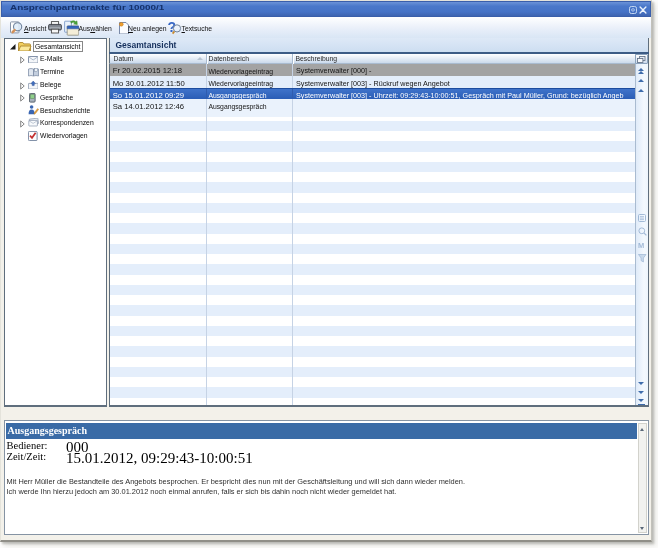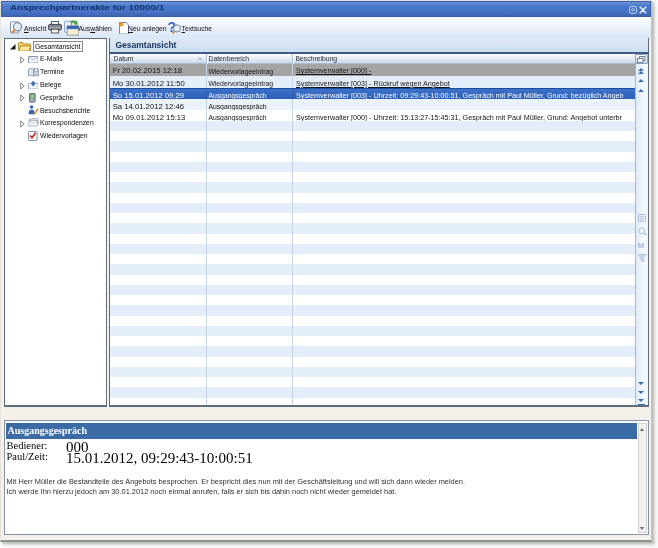--- a/index.html
+++ b/index.html
@@ -33,21 +33,21 @@
 
 .gptitle { position:absolute; left:109px; top:38px; width:539.5px; height:13.5px; background:linear-gradient(#dee9f7,#cddef1); border-left:1px solid #5f6e7d; border-right:1px solid #5f6e7d; }
 .gptitletext { position:absolute; left:115.5px; top:40px; font-size:8.5px; font-weight:bold; color:#16305d; }
 .gpline { position:absolute; left:109px; top:51.5px; width:539.5px; height:2px; background:#3d5c85; }
 .ghead { position:absolute; left:109px; top:53.5px; width:526.5px; height:10px; background:linear-gradient(#ffffff,#cbdaec); border-left:1px solid #5f6e7d; border-bottom:1px solid #a9bbd0; }
 .ghlbl { position:absolute; top:55px; font-size:6.8px; color:#2a2a2a; white-space:nowrap; }
 .gbody { position:absolute; left:109px; top:63.5px; width:526.5px; height:341.5px; background:#fff; border-left:1px solid #5f6e7d; overflow:hidden; }
 .grow { position:absolute; left:0; width:524.5px; height:11.5px; line-height:11.5px; color:#141414; white-space:nowrap; overflow:hidden; }
 .gc1 { position:absolute; left:2.7px; top:1.6px; font-size:7.7px; }
 .gc2 { position:absolute; left:98.4px; top:2px; font-size:6.8px; }
-.gc3 { position:absolute; left:186px; top:1.9px; font-size:7.2px; width:337.5px; overflow:hidden; white-space:nowrap;text-decoration:underline; }
+.gc3 { position:absolute; left:186px; top:1.9px; font-size:7.2px; width:337.5px; overflow:hidden; white-space:nowrap; }
 .vline { position:absolute; top:0; width:1px; height:341.5px; background:#c6d3e5; }
 .stripes { position:absolute; left:0; top:57.5px; width:524.5px; height:284px;
   background:repeating-linear-gradient(#e4eefb 0px, #e4eefb 10.2px, #ffffff 10.2px, #ffffff 20.5px); }
 .scrollstrip { position:absolute; left:634.5px; top:53.5px; width:14px; height:351.5px; background:linear-gradient(to right,#dde9f8,#f4f9fe 70%,#eef5fc); border-right:1px solid #5f6e7d; }
 .stripline { position:absolute; left:634.5px; top:53.5px; width:1px; height:351.5px; background:#a9bbd0; }
 .colbtn { position:absolute; left:634.5px; top:53.8px; width:13px; height:10.6px; background:linear-gradient(#ffffff,#ccdaec); border:1px solid #8ba3bd; border-radius:1px; }
 .sarrow-up { position:absolute; width:0; height:0; border-left:3.2px solid transparent; border-right:3.2px solid transparent; border-bottom:3.6px solid #3e6cab; }
 .sarrow-dn { position:absolute; width:0; height:0; border-left:3.2px solid transparent; border-right:3.2px solid transparent; border-top:3.6px solid #3e6cab; }
 .sbar { position:absolute; width:7px; height:1.4px; background:#3e6cab; }
 
@@ -202,25 +202,20 @@
       <span class="gc1" style="top:0.8px">So 15.01.2012 09:29</span>
       <span class="gc2" style="top:1.2px">Ausgangsgespräch</span>
       <span class="gc3" style="top:1.1px">Systemverwalter [003] - Uhrzeit: 09:29:43-10:00:51, Gespräch mit Paul Müller, Grund: bezüglich Angeb</span>
       <span style="position:absolute;left:95.5px;top:0;width:1px;height:11.5px;background:#2f5cae"></span>
       <span style="position:absolute;left:181.5px;top:0;width:1px;height:11.5px;background:#2f5cae"></span>
     </div>
   <div class="grow" style="top:35.5px;height:18px;background:#eaf2fc">
       <span class="gc1">Sa 14.01.2012 12:46</span>
       <span class="gc2">Ausgangsgespräch</span>
     </div>
-  <div class="grow" style="top:46.5px;height:11px;background:#fff">
-      <span class="gc1">Mo 09.01.2012 15:13</span>
-      <span class="gc2">Ausgangsgespräch</span>
-      <span class="gc3">Systemverwalter [000] - Uhrzeit: 15:13:27-15:45:31, Gespräch mit Paul Müller, Grund: Angebot unterbr</span>
-    </div>
   <div class="stripes"></div>
   <div class="vline" style="left:95.5px"></div>
   <div class="vline" style="left:181.5px"></div>
 </div>
 <div class="scrollstrip"></div>
 <div class="stripline"></div>
 <div class="abs" style="left:109px;top:405px;width:539.5px;height:2px;background:#5f6e7d"></div>
 <div class="colbtn"></div>
 <svg class="abs" style="left:637px;top:55.8px" width="8.5" height="7" viewBox="0 0 8.5 7">
   <rect x="2.6" y="0.5" width="5.4" height="4" fill="#e8eef6" stroke="#5a6a80" stroke-width="0.8"></rect>
@@ -258,16 +253,16 @@
 
 
 <div class="bpanel"></div>
 <div class="bbar"></div>
 <div class="bbartext">Ausgangsgespräch</div>
 <div class="bscroll"></div>
 <div class="barrow-up" style="left:640px;top:427.5px"></div>
 <div class="barrow-dn" style="left:640px;top:527px"></div>
 <div class="blabel" style="left:6.5px;top:439.8px">Bediener:</div>
 <div class="bval" style="left:66px;top:439.4px">000</div>
-<div class="blabel" style="left:6.5px;top:450.8px">Paul/Zeit:</div>
+<div class="blabel" style="left:6.5px;top:450.8px">Zeit/Zeit:</div>
 <div class="bval" style="left:66px;top:450.4px">15.01.2012, 09:29:43-10:00:51</div>
 <div class="btext">Mit Herr Müller die Bestandteile des Angebots besprochen. Er bespricht dies nun mit der Geschäftsleitung und will sich dann wieder melden.<br>Ich werde Ihn hierzu jedoch am 30.01.2012 noch einmal anrufen, falls er sich bis dahin noch nicht wieder gemeldet hat.</div>
 
 
 </body></html>

